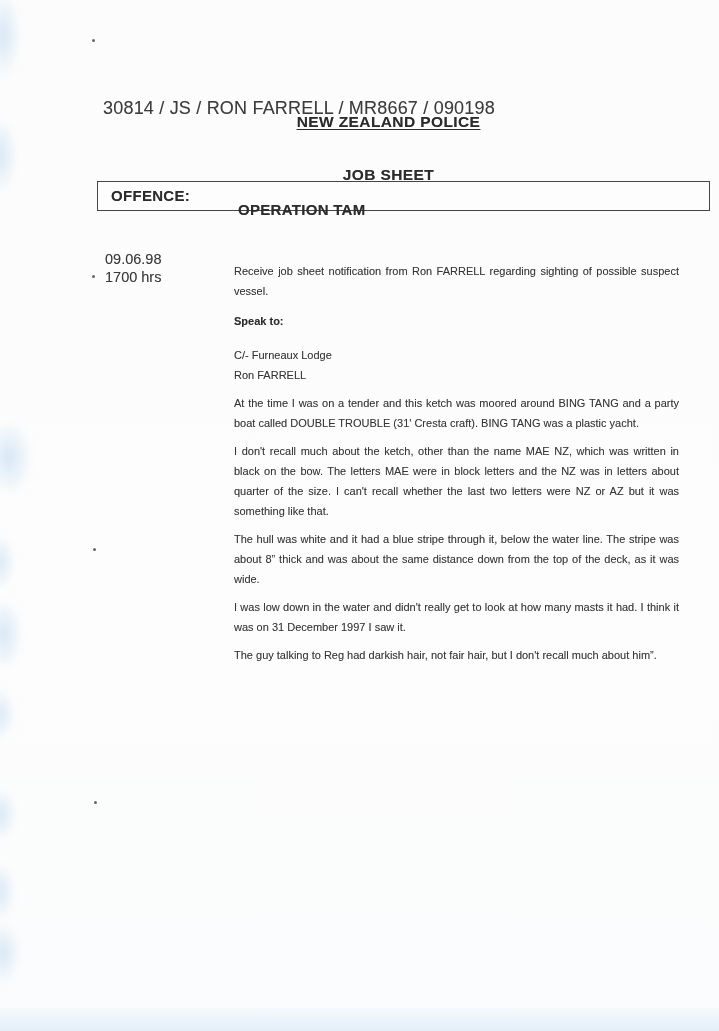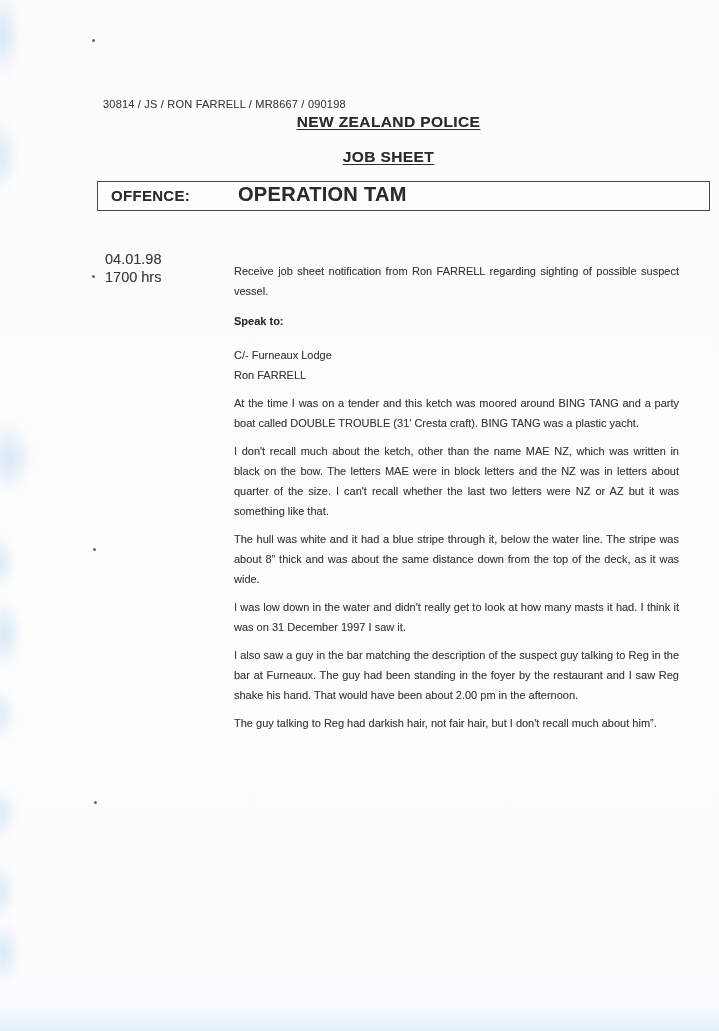--- a/index.html
+++ b/index.html
@@ -38,21 +38,21 @@
     width: 3px; height: 3px;
     background: #4a4a4a;
     border-radius: 50%;
     opacity: 0.85;
   }
   
   .ref-line {
     position: absolute;
     left: 103px;
     top: 98px;
-    font-size: 11px;
+    font-size: 18px;
     color: #3c3c3c;
     letter-spacing: 0.2px;
     text-shadow: 0 0 0.5px rgba(40,40,40,0.3);
   }
   .titles {
     position: absolute;
     left: 97px;
     top: 113px;
     width: 583px;
     text-align: center;
@@ -69,24 +69,24 @@
   }
   .doc-type {
     margin-top: 17px;
     display: block;
   }
   .doc-type span {
     display: inline-block;
     font-size: 15.5px;
     font-weight: bold;
     color: #2b2b2b;
-    text-decoration: underline;
     text-underline-offset: 2px;
     letter-spacing: 0.4px;
     text-shadow: 0 0 0.5px rgba(30,30,30,0.4);
+    margin-top: 18px;
   }
   .offence-box {
     position: absolute;
     left: 97px;
     top: 181px;
     width: 568px;
     height: 28px;
     border: 1.5px solid #454545;
     background: rgba(255,255,255,0.4);
     padding-left: 43px;
@@ -97,22 +97,22 @@
     top: 5px;
     font-size: 15px;
     font-weight: bold;
     color: #2b2b2b;
     letter-spacing: 0.3px;
     text-shadow: 0 0 0.5px rgba(30,30,30,0.35);
   }
   .offence-value {
     position: absolute;
     left: 140px;
-    top: 1px;
-    font-size: 20px;
+    top: 19px;
+    font-size: 15px;
     font-weight: bold;
     color: #2b2b2b;
     letter-spacing: 0.3px;
     text-shadow: 0 0 0.5px rgba(30,30,30,0.35);
   }
   .date-col {
     position: absolute;
     left: 105px;
     top: 250px;
     font-size: 14.5px;
@@ -173,36 +173,35 @@
     <span class="org-title">NEW ZEALAND POLICE</span>
     <span class="doc-type"><span>JOB SHEET</span></span>
   </div>
 
   <div class="offence-box">
     <span class="offence-label">OFFENCE:</span>
     <span class="offence-value">OPERATION TAM</span>
   </div>
 
   <div class="date-col">
-    <div>04.01.98</div>
+    <div>09.06.98</div>
     <div>1700 hrs</div>
   </div>
 
   <div class="body-col">
     <p class="intro">Receive job sheet notification from Ron FARRELL regarding sighting of possible suspect vessel.</p>
 
     <p class="section-label speak">Speak to:</p>
 
     <div class="contact-block">
       <div>C/- Furneaux Lodge</div>
       <div>Ron FARRELL</div>
     </div>
 
 
     <p>At the time I was on a tender and this ketch was moored around BING TANG and a party boat called DOUBLE TROUBLE (31' Cresta craft).  BING TANG was a plastic yacht.</p>
     <p>I don't recall much about the ketch, other than the name MAE NZ, which was written in black on the bow.  The letters MAE were in block letters and the NZ was in letters about quarter of the size.  I can't recall whether the last two letters were NZ or AZ but it was something like that.</p>
     <p>The hull was white and it had a blue stripe through it, below the water line.  The stripe was about 8” thick and was about the same distance down from the top of the deck, as it was wide.</p>
     <p>I was low down in the water and didn't really get to look at how many masts it had.  I think it was on 31 December 1997 I saw it.</p>
-    <p>I also saw a guy in the bar matching the description of the suspect guy talking to Reg in the bar at Furneaux.  The guy had been standing in the foyer by the restaurant and I saw Reg shake his hand. That would have been about 2.00 pm in the afternoon.</p>
     <p>The guy talking to Reg had darkish hair, not fair hair, but I don't recall much about him”.</p>
   </div>
 
 </div>
 
 </body></html>

